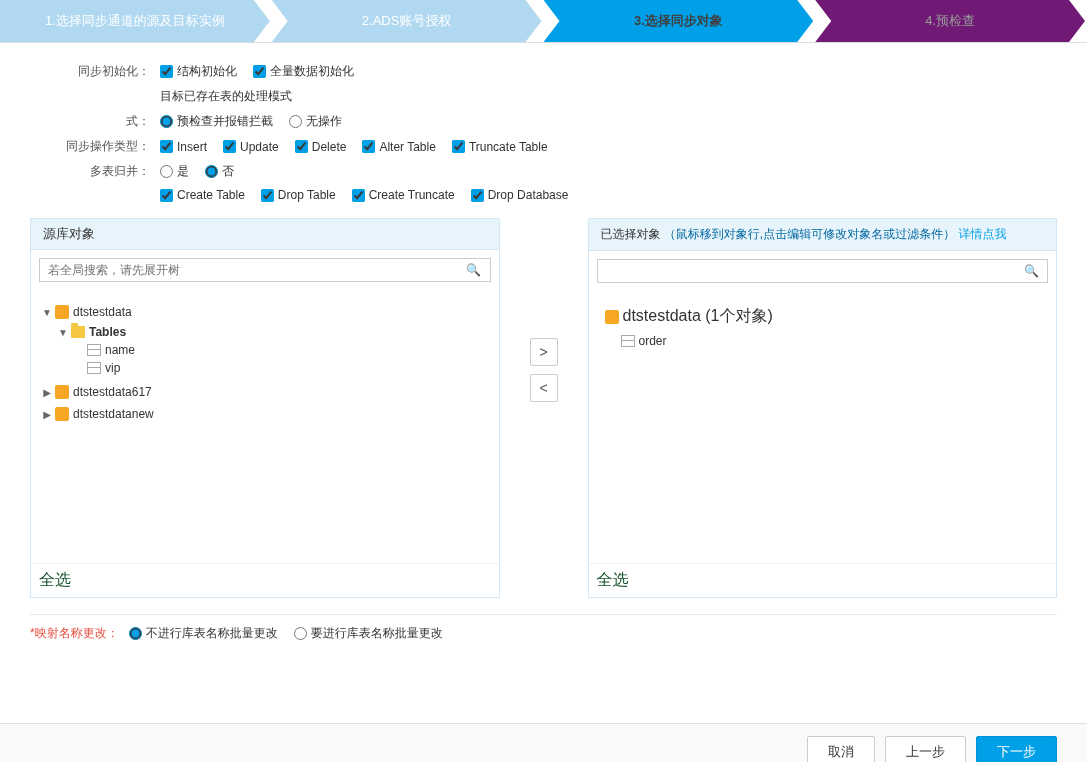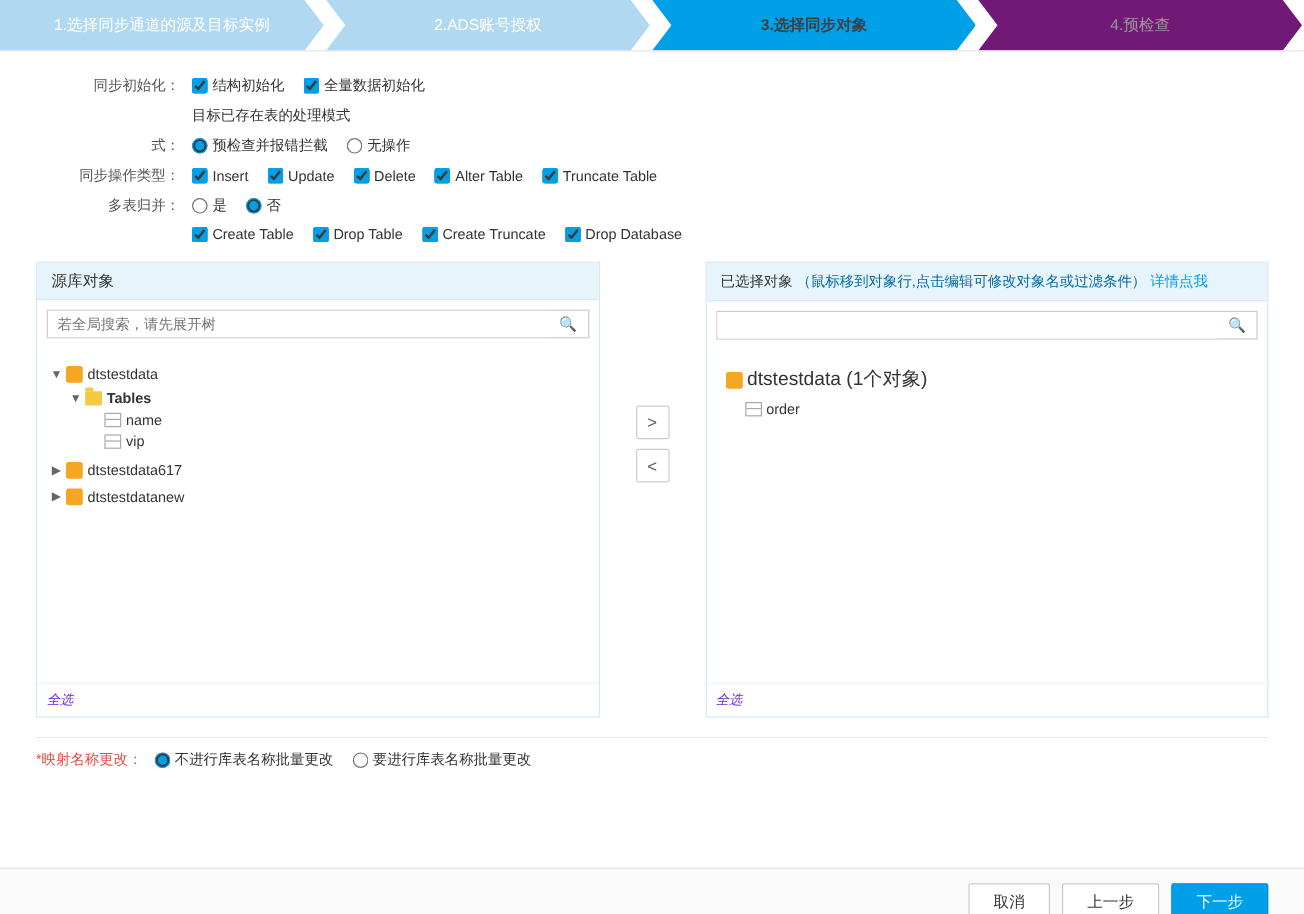--- a/index.html
+++ b/index.html
@@ -212,27 +212,26 @@
       color: #333;
     }
     .tree-label.bold {
       font-weight: bold;
     }
     .tree-children {
       margin-left: 16px;
     }
 
     .select-all-link {
-      color: #6d28d9;
-      font-size: 11px;
+      color: #14532d;
+      font-size: 16px;
       cursor: pointer;
       padding: 6px 8px;
       display: block;
       border-top: 1px solid #e8f4fb;
-      font-style: italic;
     }
 
     
     .transfer-buttons {
       display: flex;
       flex-direction: column;
       justify-content: center;
       align-items: center;
       gap: 8px;
       padding-top: 120px;

